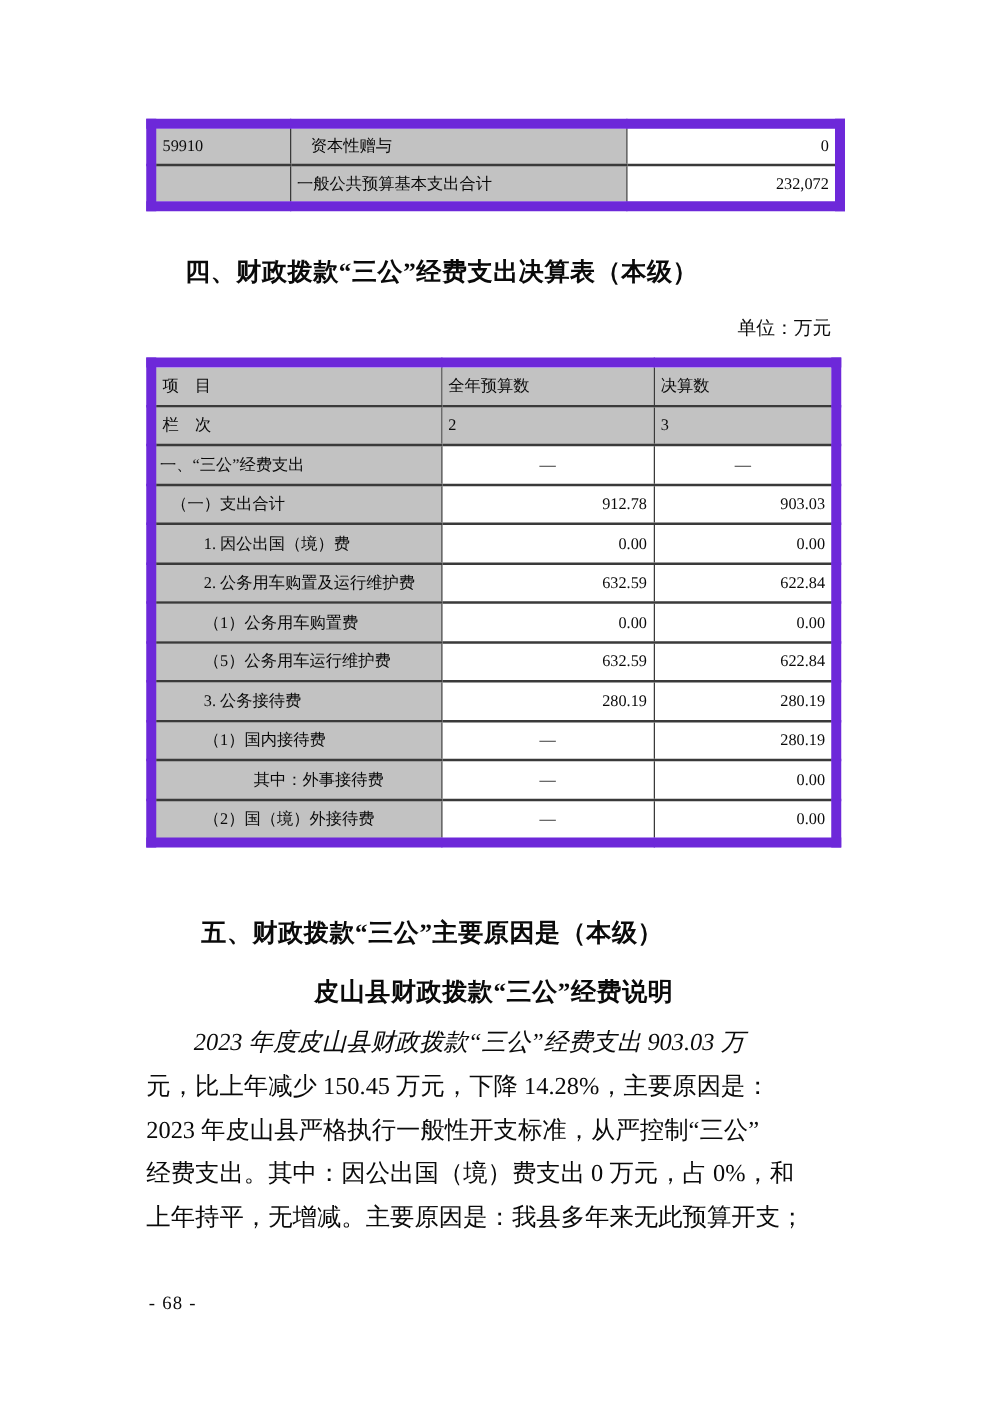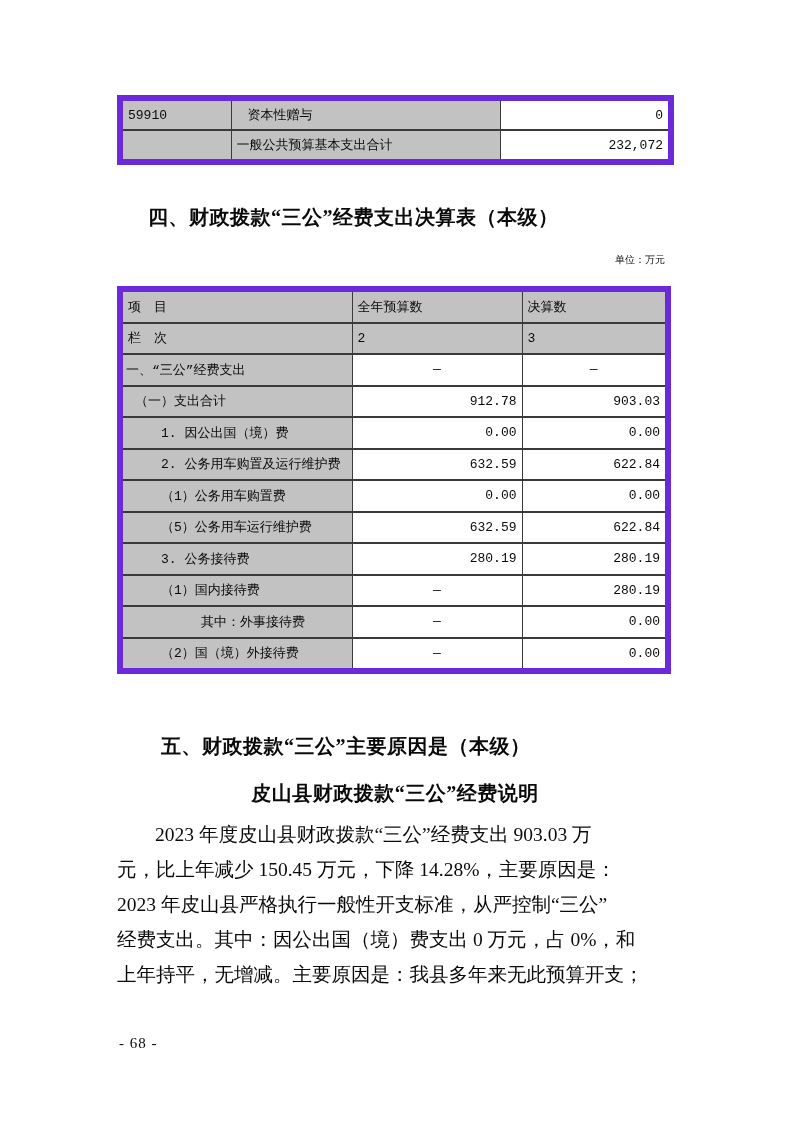--- a/index.html
+++ b/index.html
@@ -8,22 +8,21 @@
     width:793px;height:1122px;
     background:#ffffff;
     font-family:"Liberation Serif","DejaVu Serif",serif;
     color:#0a0a0a;
     overflow:hidden;
   }
   
   table.doc-table{
     border-collapse:collapse;
     table-layout:fixed;
-    border:6px solid #6d28d9;
-    font-family:Liberation Mono, monospace;
+    border:8px solid #6d28d9;
   }
   table.doc-table td, table.doc-table th{
     border:2px solid #3a3a3a;
     border-left-width:1px;
     border-right-width:1px;
     font-size:13px;
     font-weight:normal;
     padding:0 5px;
     overflow:hidden;
     white-space:pre;
@@ -49,38 +48,38 @@
   .ind2{padding-left:38px !important;}
   .ind3{padding-left:78px !important;}
   
   .h4{
     position:absolute;left:117px;top:204px;width:560px;
     font-size:20px;font-weight:700;padding-left:31px;
     letter-spacing:0.5px;white-space:pre;
   }
   .unit-note{
     position:absolute;left:117px;top:253px;width:548px;
-    font-size:10px;text-align:right;
+    font-size:15px;text-align:right;
   }
   .h5{
     position:absolute;left:117px;top:733px;width:560px;
     font-size:20px;font-weight:700;padding-left:44px;
     letter-spacing:0.5px;white-space:pre;
   }
   .subhead{
     position:absolute;left:117px;top:780px;width:556px;
     font-size:20px;font-weight:700;text-align:center;
     letter-spacing:0.5px;white-space:pre;
   }
   .para{
     position:absolute;left:117px;top:817px;width:565px;
     font-size:19.5px;line-height:35px;
   }
   .para-line{white-space:pre;height:35px;}
-  .para-line.first{text-indent:38px;}
+  .para-line.first{text-indent:38px;font-style:italic;}
   .page-num{
     position:absolute;left:119px;top:1035px;
     font-size:15px;letter-spacing:1px;
   }
 </style>
 </head>
 <body>
 
 <div class="page">
 

